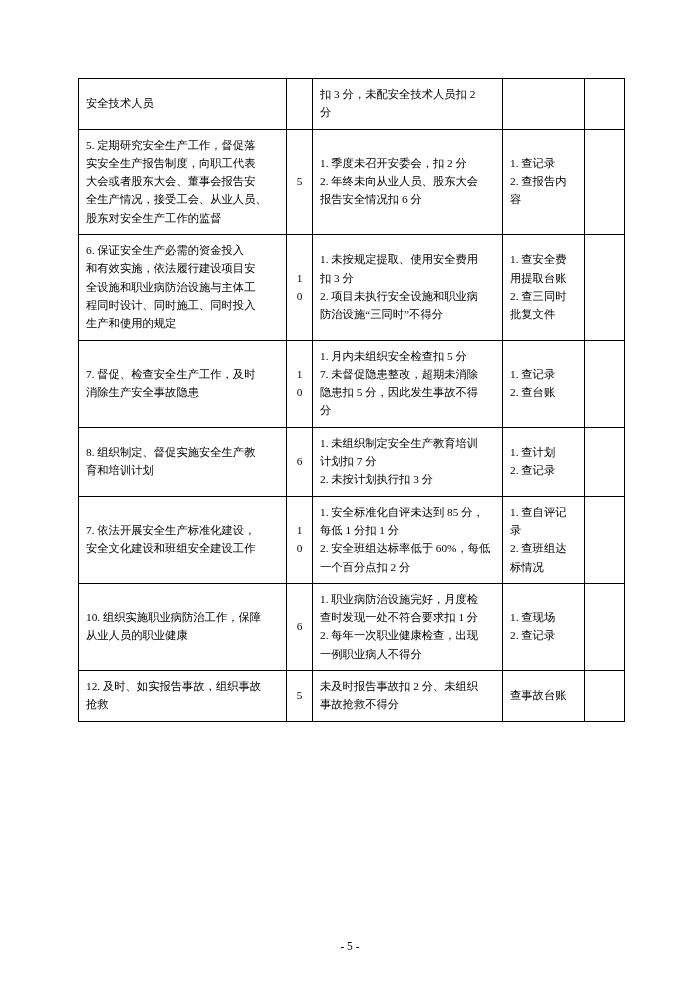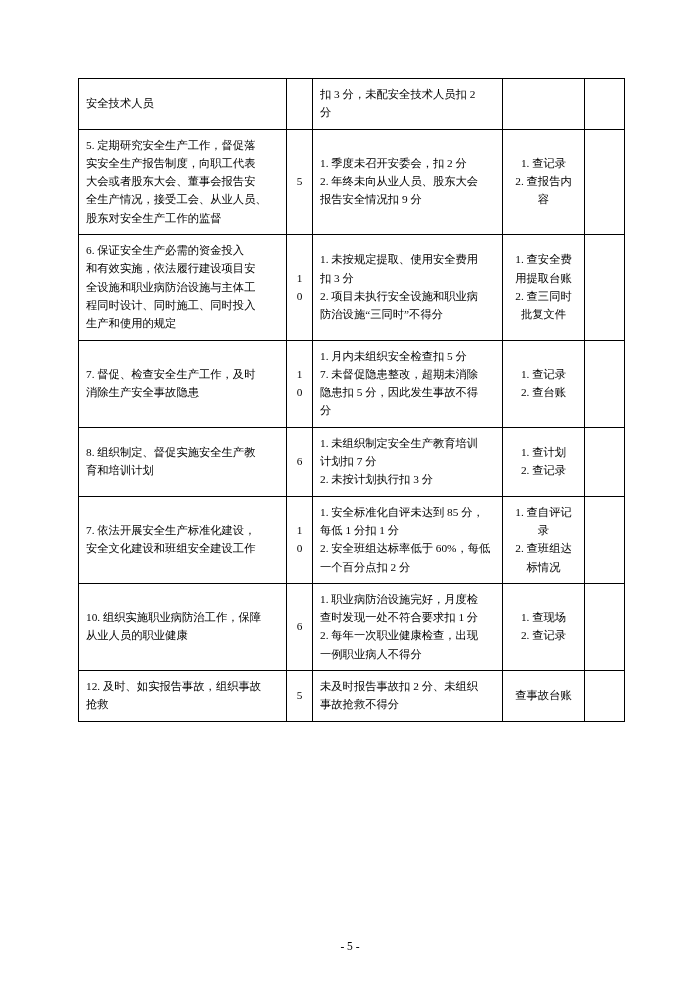--- a/index.html
+++ b/index.html
@@ -36,21 +36,21 @@
     border: 1px solid #000000;
     vertical-align: middle;
     padding: 6px 7px 7px 7px;
     font-size: 11.3px;
     line-height: 1.62;
     word-break: break-all;
   }
   .col-item { width: 208px; }
   .col-score { width: 26px; text-align: center; }
   .col-standard { width: 190px; margin-left: 40px; }
-  .col-method { width: 82px; text-align: center; }
+  .col-method { width: 82px; }
   .col-last { width: 40px; }
 
   .cell-lines > div {
     white-space: normal;
   }
   .score-cell {
     text-align: center;
     font-size: 11.3px;
   }
   .page-number {
@@ -110,21 +110,21 @@
               <div>股东对安全生产工作的监督</div>
             </div>
           </td>
           <td class="col-score score-cell">
             <div>5</div>
           </td>
           <td class="col-standard">
             <div class="cell-lines">
               <div>1. 季度未召开安委会，扣 2 分</div>
               <div>2. 年终未向从业人员、股东大会</div>
-              <div>报告安全情况扣 9 分</div>
+              <div>报告安全情况扣 6 分</div>
             </div>
           </td>
           <td class="col-method">
             <div class="cell-lines">
               <div>1. 查记录</div>
               <div>2. 查报告内</div>
               <div>容</div>
             </div>
           </td>
           <td class="col-last">

